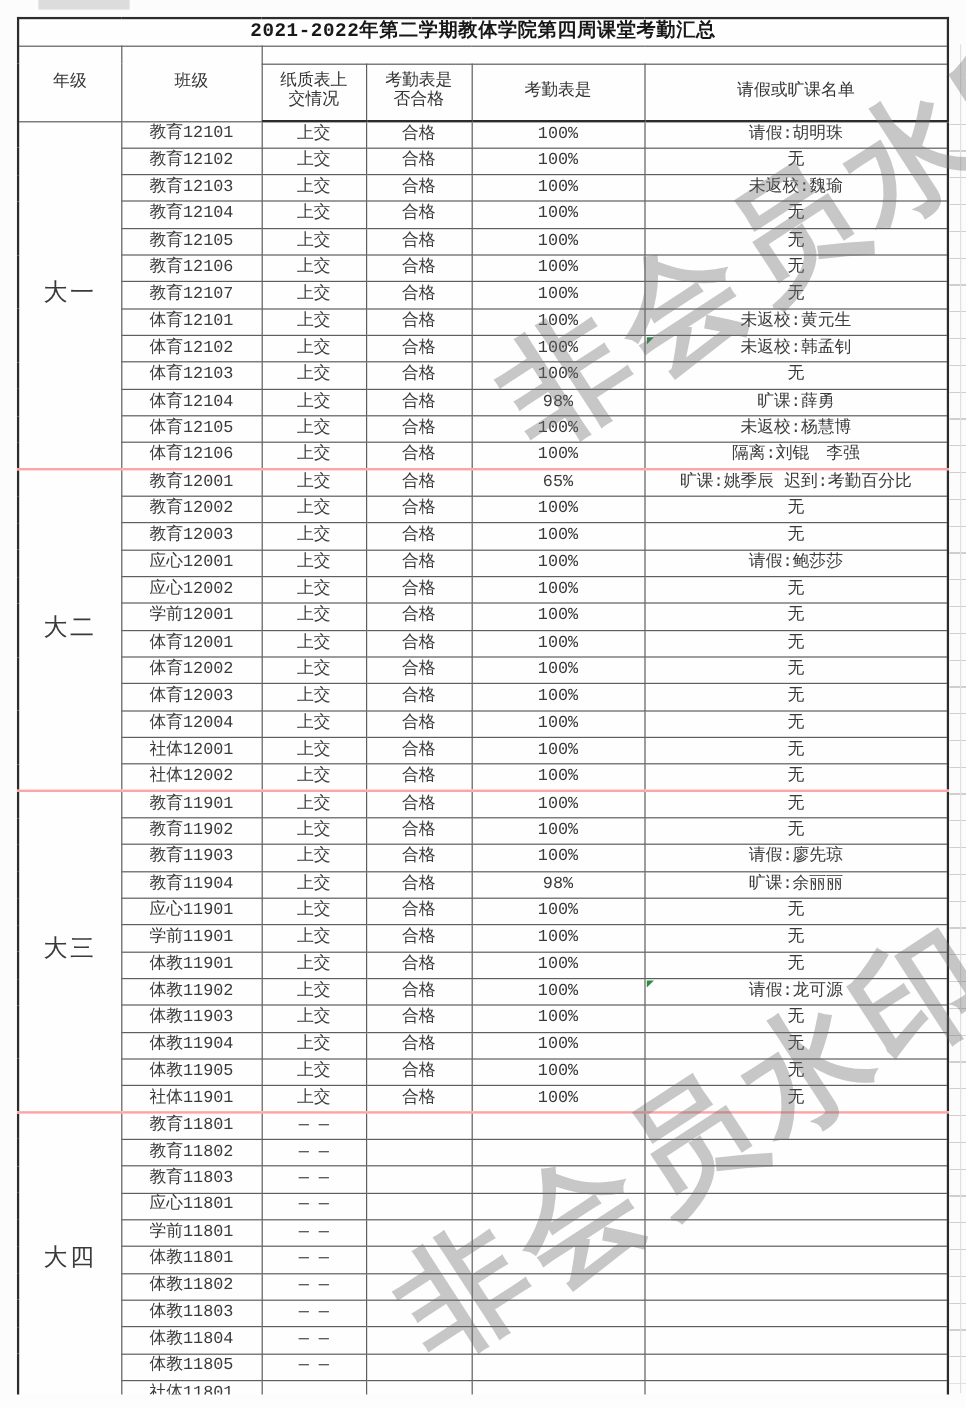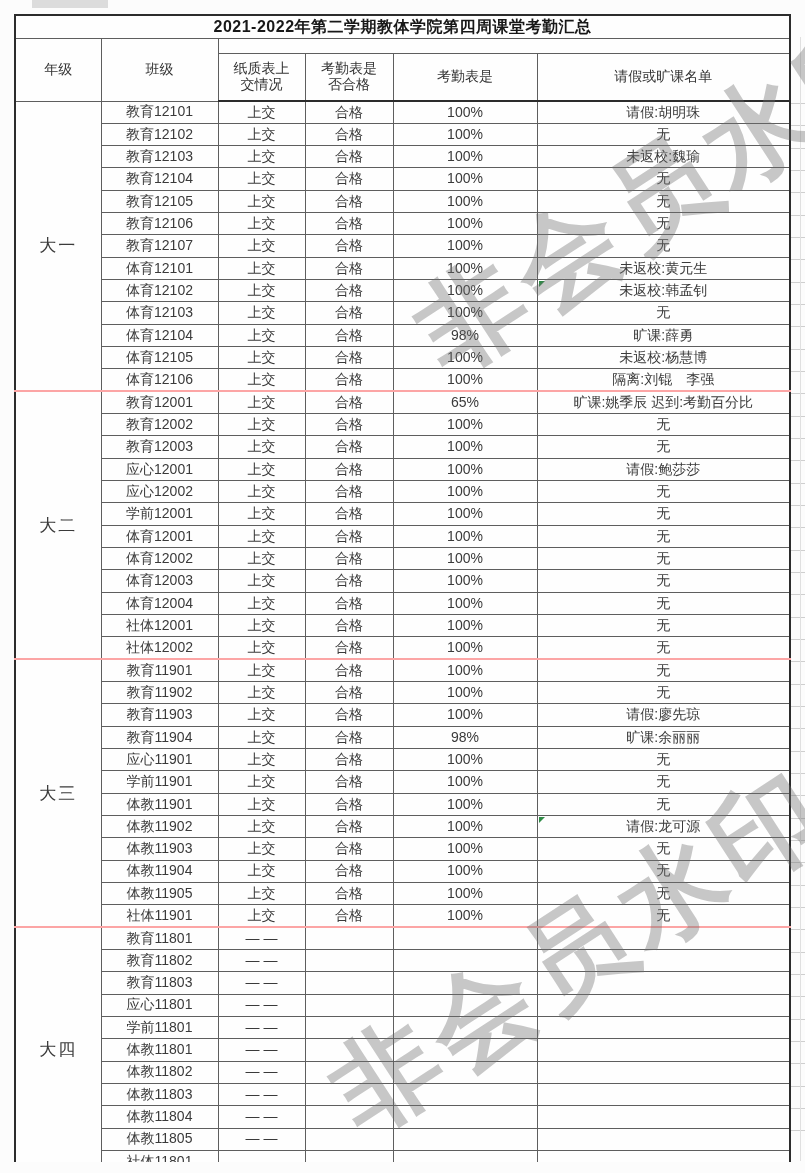--- a/index.html
+++ b/index.html
@@ -1,21 +1,21 @@
 <!DOCTYPE html>
 <html><head>
 <meta charset="utf-8">
 <style>
   html,body{margin:0;padding:0;}
   .page{
     position:relative;
     width:805px;height:1173px;
     background:#fcfcfc;
     overflow:hidden;
-    font-family:Liberation Sans, sans-serif;
+    font-family:Liberation Mono, monospace;
   }
   .corner-box{
     position:absolute;left:32px;top:0;width:76px;height:8px;
     background:#dcdcdc;
   }
   .table-wrap{
     position:absolute;left:14px;top:14px;width:777px;height:1148px;
     overflow:hidden;
   }
   table{
@@ -30,21 +30,21 @@
     overflow:hidden;white-space:nowrap;
   }
   tr.title-row{height:23px;}
   tr.strip-row{height:15px;margin-top:20px;}
   tr.header-row{height:48px;}
   tr.body-row{height:22.33px;}
   .title-cell{font-size:16px;font-weight:bold;color:#181818;letter-spacing:.5px;}
   .header-cell{font-size:14px;color:#333;}
   .header-row td{border-bottom:2px solid #2c2c2c;}
   .sec-top td{border-top:2px solid #fca5a5;}
-  .grade-cell{font-size:17px;letter-spacing:2px;}
+  .grade-cell{font-size:20px;letter-spacing:2px;}
   td.marked{position:relative;}
   .marker{
     position:absolute;left:1px;top:1px;width:0;height:0;
     border-top:6px solid #2e8b46;border-right:6px solid transparent;
   }
   .watermark{
     position:absolute;white-space:nowrap;z-index:5;pointer-events:none;
     font-size:105px;font-weight:700;letter-spacing:8px;
     color:rgba(110,110,110,0.38);
     transform:rotate(-33deg);transform-origin:0 0;

